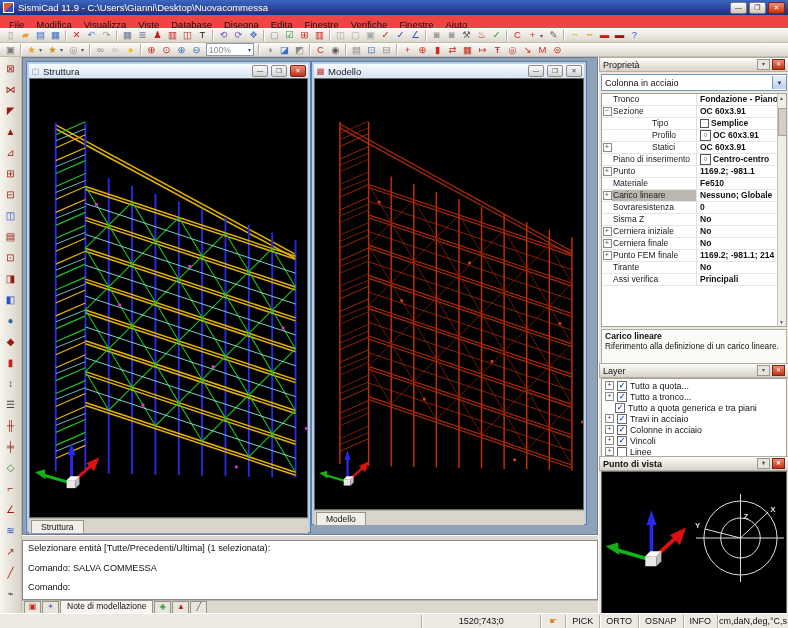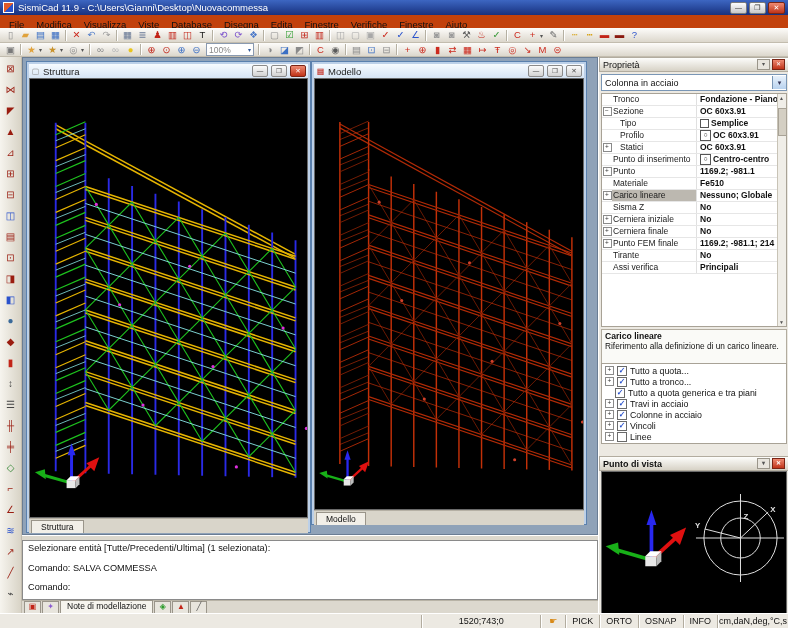--- a/index.html
+++ b/index.html
@@ -13,21 +13,21 @@
     display:flex;align-items:center;padding:0 3px;gap:4px;}
   .appicon{width:9px;height:9px;background:linear-gradient(135deg,#e05a2a 50%,#2a52cc 50%);
     border:1px solid #fff;flex:0 0 auto;}
   .titletext{white-space:nowrap;overflow:hidden;flex:1;}
   .capgroup{display:flex;gap:2px;}
   .cap{width:15px;height:10px;border:1px solid #7a7a7a;border-radius:2px;text-align:center;
     background:linear-gradient(#fdfdfd,#c8c8c8);font-size:7px;line-height:9px;color:#333;}
   .cap.closebtn{background:linear-gradient(#ee8a72,#c03318);color:#fff;border-color:#7a2414;}
 
   
-  .menubar{left:0;top:15px;width:788px;height:19px;background:#c2410c;display:flex;
+  .menubar{left:0;top:15px;width:788px;height:19px;background:#ef4444;display:flex;
     font-size:9.5px;align-items:center;padding-left:3px;border-bottom:1px solid #d8d4c8;}
   .mitem{padding:0 6px;}
 
   
   .tb{left:0;width:788px;background:linear-gradient(#fdfcfa,#dcd7cc);
     border-bottom:1px solid #c2bcae;display:flex;align-items:center;padding-left:3px;overflow:hidden;}
   .tb1{top:28px;height:15px;}
   .tb2{top:43px;height:14px;}
   .ticon{width:15px;height:12px;text-align:center;font-size:9.5px;line-height:12px;flex:0 0 auto;}
   .tsep{width:1px;height:11px;background:#b5b0a2;border-right:1px solid #fff;margin:0 2px;flex:0 0 auto;}
@@ -90,21 +90,21 @@
 
   .grid{position:relative;margin:0 2px;height:232px;background:#fff;border:1px solid #a8a296;
     overflow:hidden;font-size:8.5px;}
   .prow{display:flex;height:11px;line-height:11px;border-bottom:1px solid #e6e6e6;align-items:center;}
   .prow.sel .lbl{background:#bcb8b0;}
   .gut{width:10px;display:flex;justify-content:center;align-items:center;flex:0 0 auto;}
   .exp{width:7px;height:7px;border:1px solid #8a8a8a;background:#fff;font-size:6.5px;
     line-height:5.5px;text-align:center;color:#333;}
   .lbl{flex:1;padding-left:1px;white-space:nowrap;overflow:hidden;color:#1a1a1a;
     border-right:1px solid #e0e0e0;height:11px;}
-  .lbl.ind{padding-left:8px;}
+  .lbl.ind{padding-left:8px;margin-left:32px;}
   .val{width:86px;font-weight:bold;padding-left:3px;white-space:nowrap;overflow:hidden;
     display:flex;align-items:center;gap:2px;flex:0 0 auto;}
   .vic-sq{width:7px;height:7px;border:1px solid #555;background:#fff;flex:0 0 auto;}
   .vic-ci{width:9px;height:9px;border:1px solid #555;background:#fff;font-size:7px;line-height:8px;
     text-align:center;font-weight:normal;flex:0 0 auto;}
   .gscroll{position:absolute;right:0;top:0;width:8px;height:100%;background:#f0eee8;
     border-left:1px solid #c8c3b6;}
   .gthumb{position:absolute;left:0;top:14px;width:7px;height:26px;background:#d4cfc3;border:1px solid #a8a296;}
   .garr{position:absolute;left:0;width:7px;height:8px;font-size:5px;text-align:center;color:#555;line-height:8px;}
 
@@ -808,21 +808,21 @@
           <div class="gut">
             <span class="exp">+</span>
           </div>
           <span class="lbl ind">Statici</span>
           <span class="val">
             <span>OC 60x3.91</span>
           </span>
         </div>
         <div class="prow">
           <div class="gut"></div>
-          <span class="lbl">Punto di inserimento</span>
+          <span class="lbl">Piano di inserimento</span>
           <span class="val">
             <span class="vic-ci">○</span>
             <span>Centro-centro</span>
           </span>
         </div>
         <div class="prow">
           <div class="gut">
             <span class="exp">+</span>
           </div>
           <span class="lbl">Punto</span>
@@ -841,20 +841,27 @@
           <div class="gut">
             <span class="exp">+</span>
           </div>
           <span class="lbl">Carico lineare</span>
           <span class="val">
             <span>Nessuno; Globale</span>
           </span>
         </div>
         <div class="prow">
           <div class="gut"></div>
+          <span class="lbl">Sovraresistenza</span>
+          <span class="val">
+            <span>0</span>
+          </span>
+        </div>
+        <div class="prow">
+          <div class="gut"></div>
           <span class="lbl">Sisma Z</span>
           <span class="val">
             <span>No</span>
           </span>
         </div>
         <div class="prow">
           <div class="gut">
             <span class="exp">+</span>
           </div>
           <span class="lbl">Cerniera iniziale</span>
@@ -900,20 +907,25 @@
           <div class="gthumb"></div>
         </div>
       </div>
     <div class="desc">
       <b>Carico lineare</b><br>
       <span>Riferimento alla definizione di un carico lineare.</span>
     </div>
   </div>
 
   <div class="panel" style="top:306px;height:93px;">
+    <div class="phead">
+      <span class="ptitle">Layer</span>
+      <span class="pbtn">▾</span>
+      <span class="pbtn red">✕</span>
+    </div>
     <div class="layerbody" id="layerbody">
         <div class="lrow">
           <span class="exp">+</span>
           <span class="cb on">✓</span>
           <span>Tutto a quota...</span>
         </div>
         <div class="lrow">
           <span class="exp">+</span>
           <span class="cb on">✓</span>
           <span>Tutto a tronco...</span>

